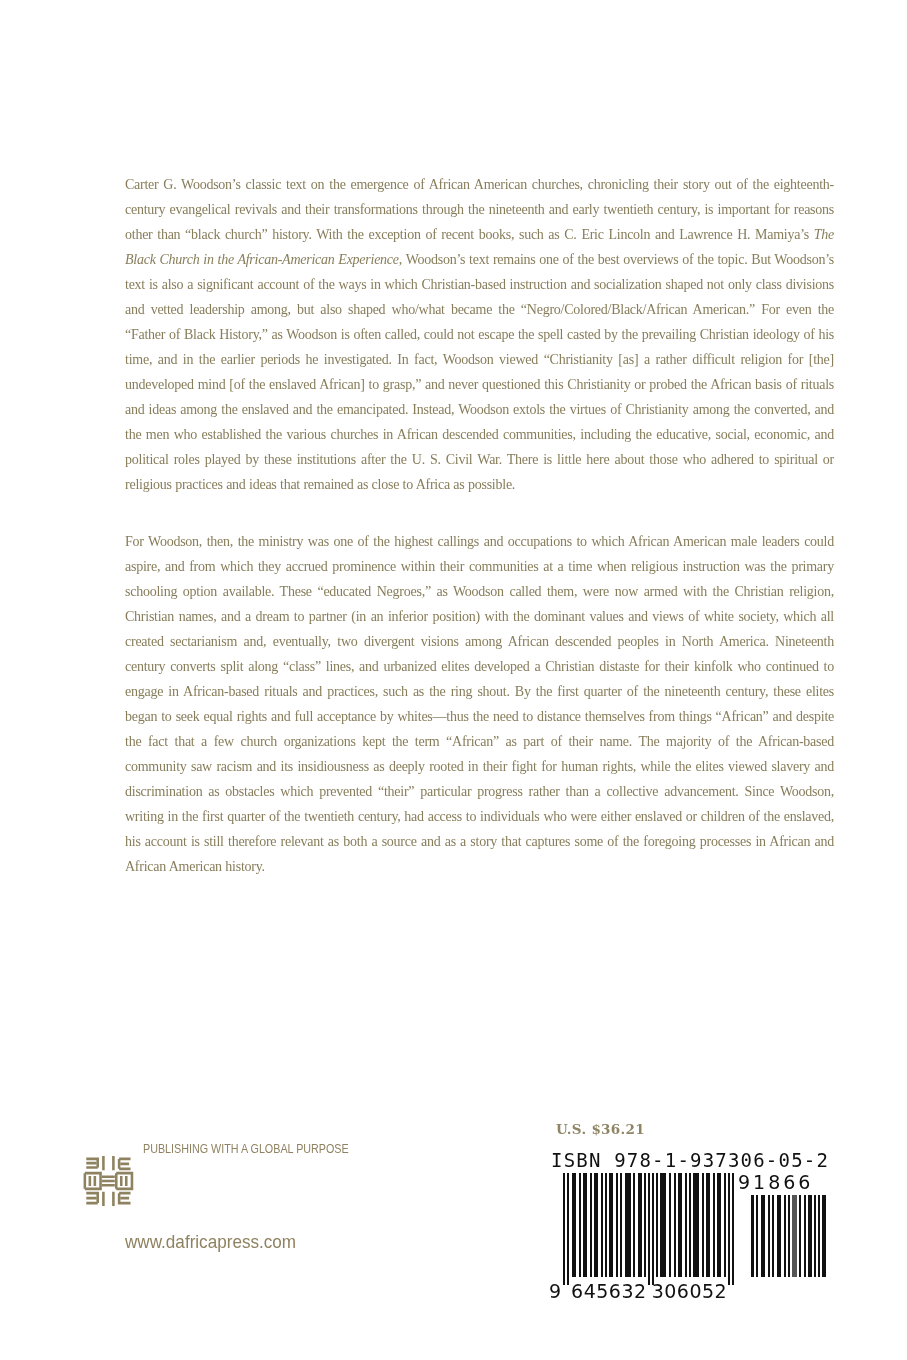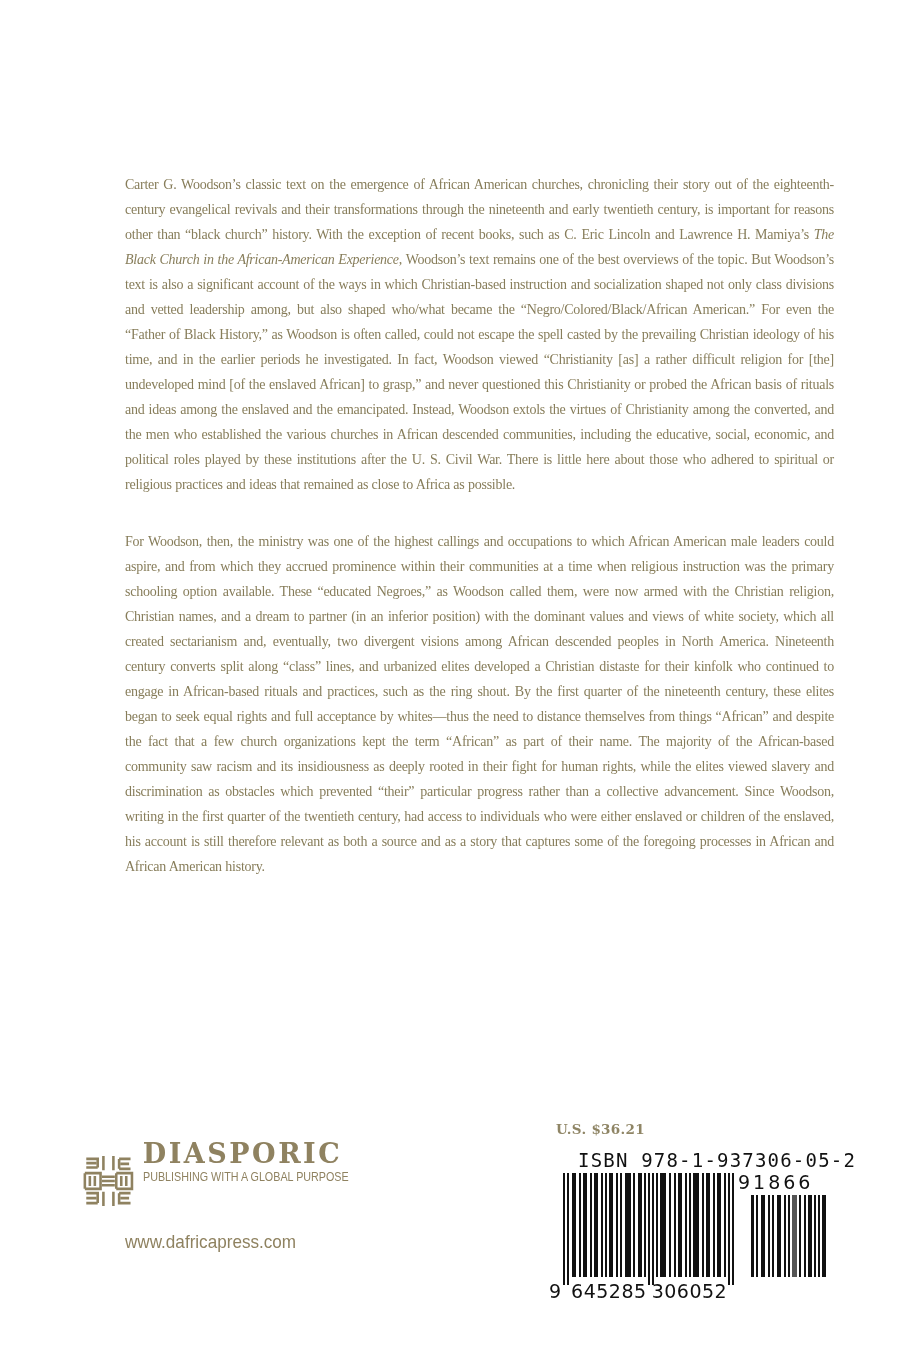--- a/index.html
+++ b/index.html
@@ -102,21 +102,20 @@
     }
     .isbn-label {
       position: absolute;
       left: 551px;
       top: 1149px;
       font-family: "DejaVu Sans Mono", "Liberation Mono", monospace;
       font-size: 19px;
       color: #111;
       letter-spacing: 1.2px;
       white-space: nowrap;
-      margin-left: 27px;
     }
     .barcode {
       position: absolute;
       left: 563px;
       top: 1173px;
     }
     .ean-digits {
       position: absolute;
       left: 549px;
       top: 1280px;
@@ -162,21 +161,20 @@
 
       <path d="M28 31 H46 M28 37 H46 M28 43 H46"></path>
 
       <path d="M6 54 H22 V68 M6 61 H20 M6 68 H22"></path>
 
       <path d="M30 52 V72 M44 52 V72"></path>
 
       <path d="M52 54 H68 M52 54 V68 H68 M54 61 H66"></path>
     </svg>
     <div class="logo-text">
-      <div class="logo-name-1">DIASPORIC</div>
       <div class="logo-tagline">PUBLISHING WITH A GLOBAL PURPOSE</div>
     </div>
   </div>
 </div>
 
 <div class="website">www.dafricapress.com</div>
 
 <div class="price">U.S. $36.21</div>
 
 <div class="isbn-label">ISBN 978-1-937306-05-2</div>
@@ -232,14 +230,14 @@
     <rect x="236" y="22" width="2" height="82"></rect>
     <rect x="241" y="22" width="2" height="82"></rect>
     <rect x="245" y="22" width="4" height="82"></rect>
     <rect x="251" y="22" width="2" height="82"></rect>
     <rect x="255" y="22" width="2" height="82"></rect>
     <rect x="259" y="22" width="4" height="82"></rect>
   </g>
 </svg>
 
 <div class="ean-digits">
-  <span class="lead">9</span><span class="grp1">645285</span><span class="grp2">306052</span>
+  <span class="lead">9</span><span class="grp1">645632</span><span class="grp2">306052</span>
 </div>
 
 </body></html>

